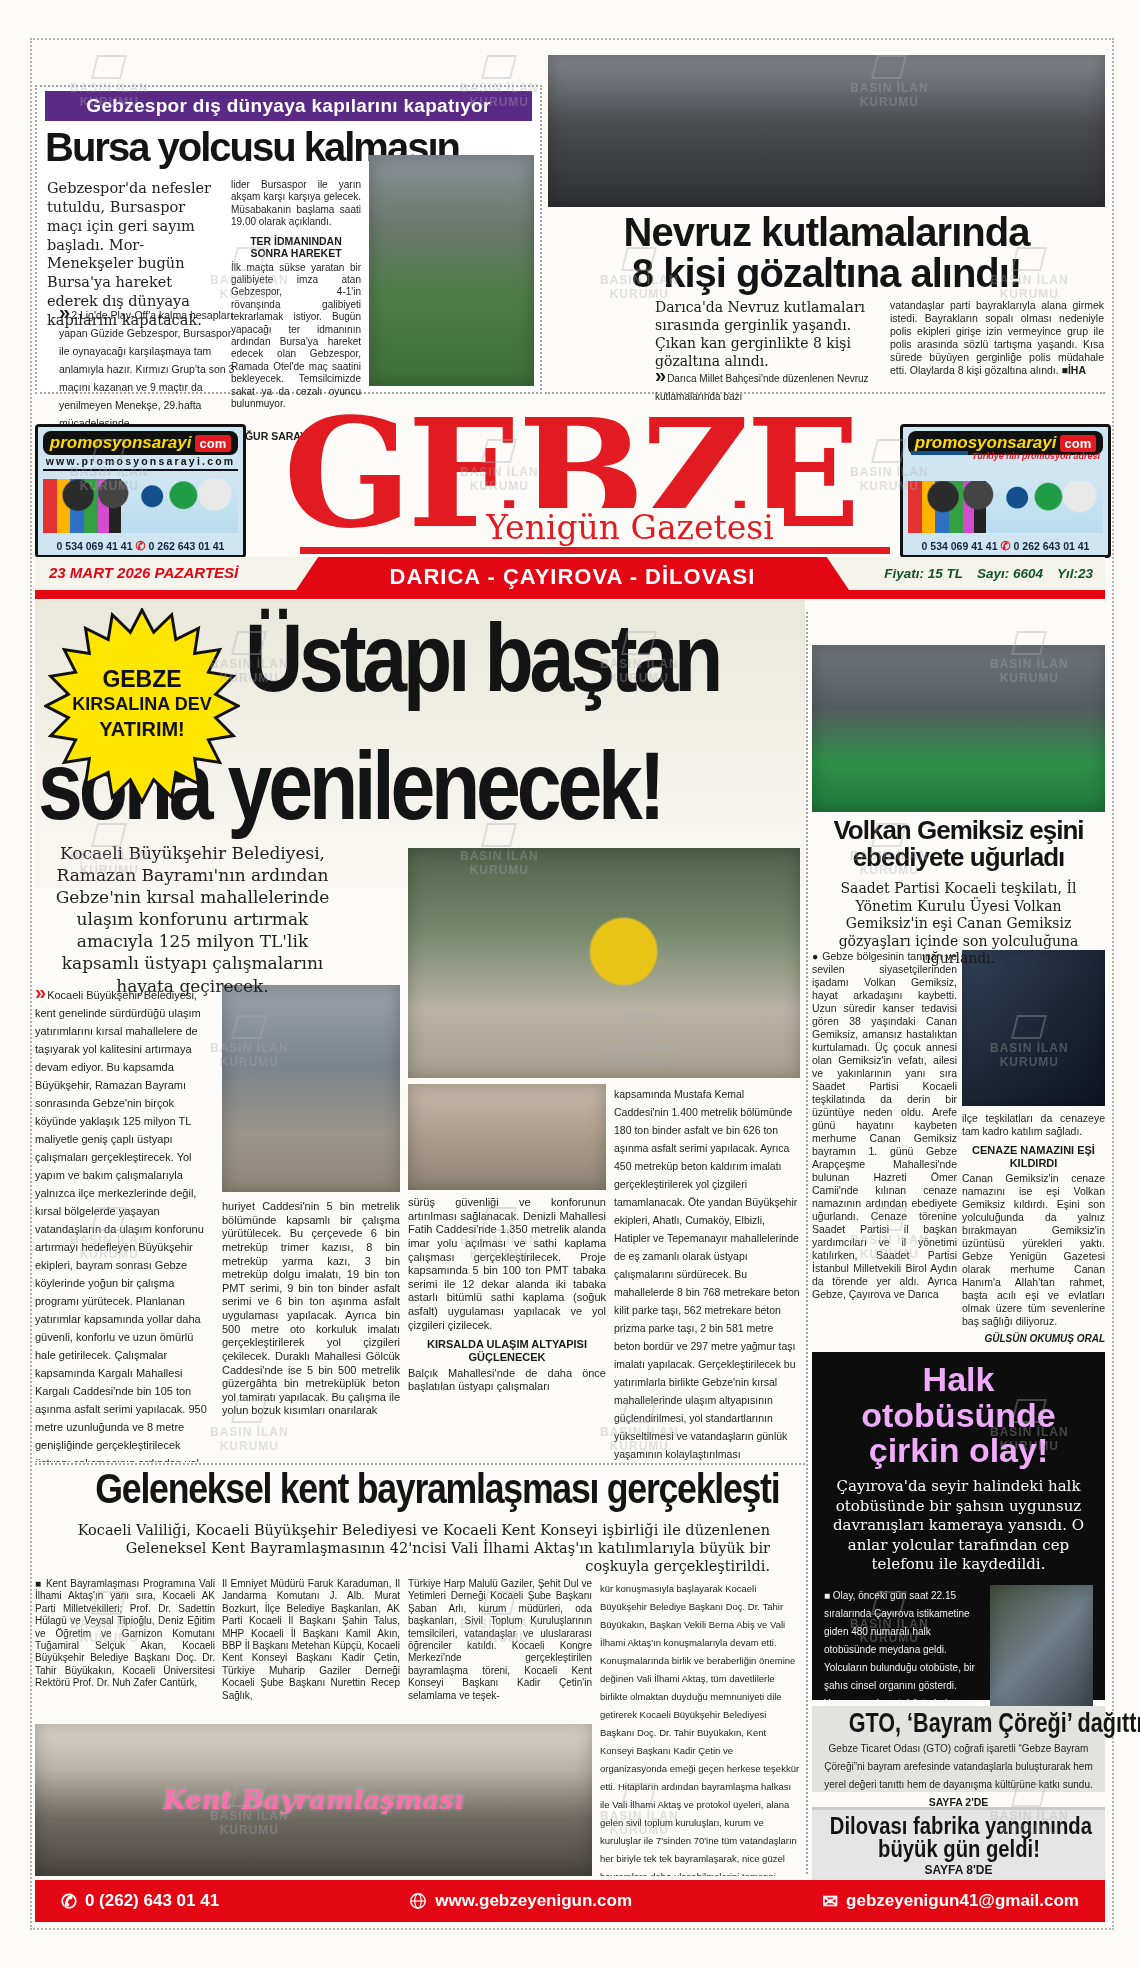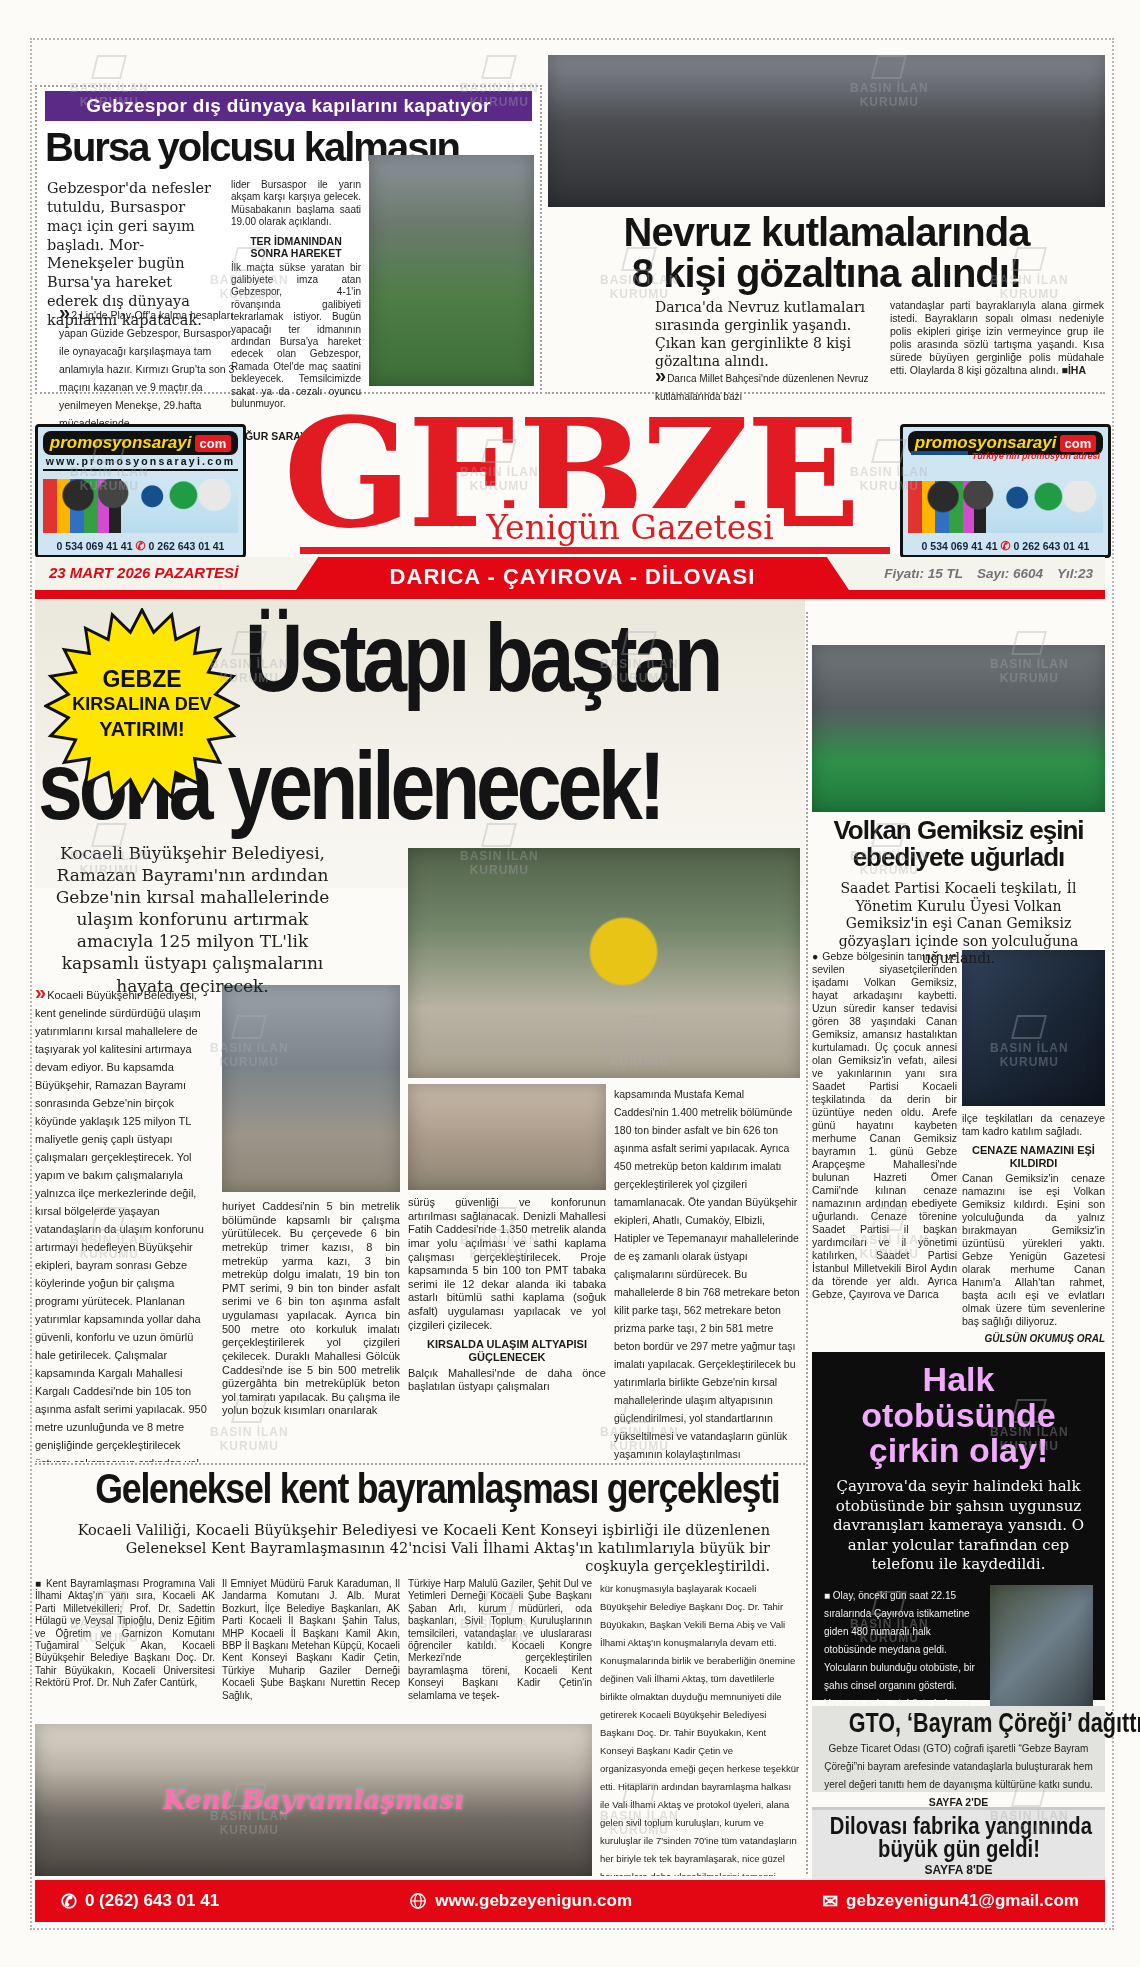--- a/index.html
+++ b/index.html
@@ -48,21 +48,21 @@
   .tel-ico{color:#e21b22;font-size:12px;padding:0 3px;}
   .ad-tag{position:absolute;left:8px;right:8px;top:24px;display:flex;align-items:flex-start;gap:4px;}
   .ad-tag .bar{flex:1;height:4px;background:#12508e;}
   .ad-tag span{color:#e21b22;font-size:9px;font-weight:700;font-style:italic;white-space:nowrap;}
   .datebar{position:absolute;background:#f4f3ec;overflow:hidden;}
   .datebar .strip{position:absolute;left:0;right:0;bottom:0;height:9px;background:#e30613;}
   .datebar .trap{position:absolute;left:255px;width:565px;top:0;bottom:0;background:#e30613;
                  clip-path:polygon(5% 0,95% 0,100% 100%,0 100%);color:#fff;font-weight:700;font-size:22px;
                  text-align:center;line-height:40px;letter-spacing:1px;}
   .datebar .dleft{position:absolute;left:14px;top:7px;color:#e30613;font-weight:700;font-style:italic;font-size:15px;}
-  .datebar .dright{position:absolute;right:12px;top:9px;color:#737373;font-weight:700;font-style:italic;font-size:13.5px;display:flex;gap:14px;}
+  .datebar .dright{position:absolute;right:12px;top:9px;color:#14532d;font-weight:700;font-style:italic;font-size:13.5px;display:flex;gap:14px;}
   .badge-txt{position:absolute;left:0;right:0;text-align:center;font-weight:700;color:#111;z-index:3;}
   .blackbox{position:absolute;background:#0d0d0d;color:#fff;z-index:2;}
   .graybox{position:absolute;background:#e2e2df;z-index:2;}
   .whitebox{position:absolute;background:#e5e5e5;border-top:3px solid #cacac6;z-index:2;margin-top:9px;}
   .footerbar{position:absolute;background:#e30613;color:#fff;display:flex;align-items:center;
              justify-content:space-between;padding:0 26px;box-sizing:border-box;z-index:3;font-weight:700;font-size:17px;}
   .fgrp{display:flex;align-items:center;gap:8px;}
   .fico{font-size:19px;line-height:1;}
   .script-pink{font-family:"DejaVu Serif",serif;font-style:italic;font-weight:700;color:#ff6fb0;
                text-shadow:0 0 4px rgba(255,255,255,.4);}

